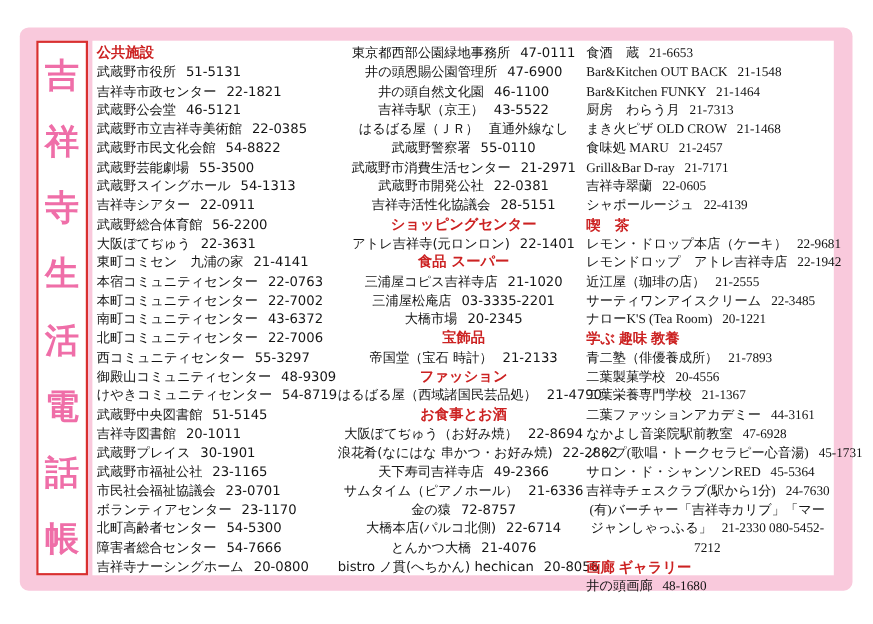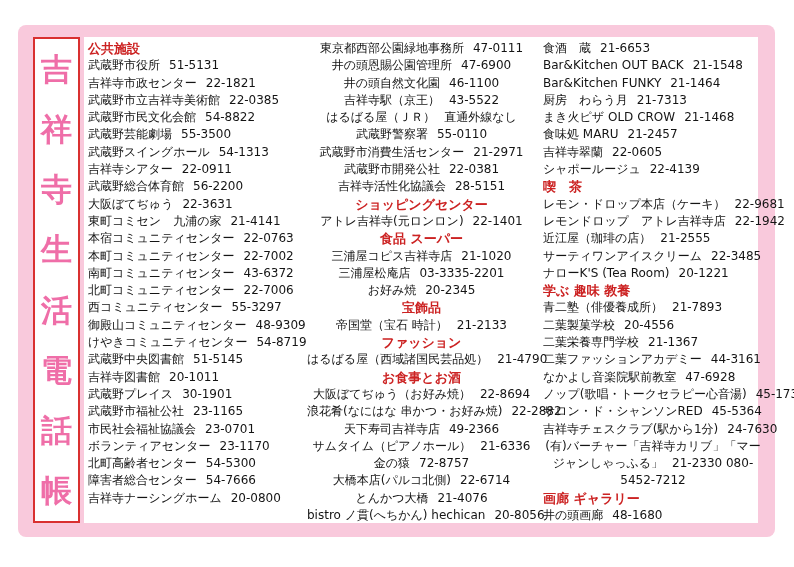--- a/index.html
+++ b/index.html
@@ -24,21 +24,21 @@
   }
   .title-char{
     color:#EF6EA8;font-weight:bold;font-size:31px;line-height:1;
   }
   .dir-col{
     position:absolute;top:3px;font-size:12px;line-height:17.3px;color:#141414;
     white-space:nowrap;
   }
   .col-0{left:4px;width:218px;}
   .col-1{left:223px;width:229px;text-align:center;}
-  .col-2{left:459px;width:220px;}
+  .col-2{left:449px;width:220px;font-family:Liberation Serif, serif;}
   .dir-header{color:#CC2222;font-weight:bold;font-size:13px;}
   .dir-entry .phone{margin-left:9px;}
   .dir-entry.wrap{white-space:normal;text-align:center;}
 </style>
 </head>
 <body>
 
 <div class="pink-frame"></div>
 
 <div class="title-box" id="title-box">
@@ -50,20 +50,21 @@
     <span class="title-char">電</span>
     <span class="title-char">話</span>
     <span class="title-char">帳</span>
   </div>
 
 <div class="content-area">
   <div class="dir-col col-0">
       <div class="dir-header">公共施設</div>
       <div class="dir-entry"><span>武蔵野市役所</span><span class="phone">51-5131</span></div>
       <div class="dir-entry"><span>吉祥寺市政センター</span><span class="phone">22-1821</span></div>
+      <div class="dir-entry"><span>武蔵野公会堂</span><span class="phone">46-5121</span></div>
       <div class="dir-entry"><span>武蔵野市立吉祥寺美術館</span><span class="phone">22-0385</span></div>
       <div class="dir-entry"><span>武蔵野市民文化会館</span><span class="phone">54-8822</span></div>
       <div class="dir-entry"><span>武蔵野芸能劇場</span><span class="phone">55-3500</span></div>
       <div class="dir-entry"><span>武蔵野スイングホール</span><span class="phone">54-1313</span></div>
       <div class="dir-entry"><span>吉祥寺シアター</span><span class="phone">22-0911</span></div>
       <div class="dir-entry"><span>武蔵野総合体育館</span><span class="phone">56-2200</span></div>
       <div class="dir-entry"><span>大阪ぼてぢゅう</span><span class="phone">22-3631</span></div>
       <div class="dir-entry"><span>東町コミセン　九浦の家</span><span class="phone">21-4141</span></div>
       <div class="dir-entry"><span>本宿コミュニティセンター</span><span class="phone">22-0763</span></div>
       <div class="dir-entry"><span>本町コミュニティセンター</span><span class="phone">22-7002</span></div>
@@ -90,21 +91,21 @@
       <div class="dir-entry"><span>はるばる屋（ＪＲ）</span><span class="phone">直通外線なし</span></div>
       <div class="dir-entry"><span>武蔵野警察署</span><span class="phone">55-0110</span></div>
       <div class="dir-entry"><span>武蔵野市消費生活センター</span><span class="phone">21-2971</span></div>
       <div class="dir-entry"><span>武蔵野市開発公社</span><span class="phone">22-0381</span></div>
       <div class="dir-entry"><span>吉祥寺活性化協議会</span><span class="phone">28-5151</span></div>
       <div class="dir-header">ショッピングセンター</div>
       <div class="dir-entry"><span>アトレ吉祥寺(元ロンロン)</span><span class="phone">22-1401</span></div>
       <div class="dir-header">食品 スーパー</div>
       <div class="dir-entry"><span>三浦屋コピス吉祥寺店</span><span class="phone">21-1020</span></div>
       <div class="dir-entry"><span>三浦屋松庵店</span><span class="phone">03-3335-2201</span></div>
-      <div class="dir-entry"><span>お好み焼</span><span class="phone">20-2345</span></div>
+      <div class="dir-entry"><span>大橋市場</span><span class="phone">20-2345</span></div>
       <div class="dir-header">宝飾品</div>
       <div class="dir-entry"><span>帝国堂（宝石 時計）</span><span class="phone">21-2133</span></div>
       <div class="dir-header">ファッション</div>
       <div class="dir-entry"><span>はるばる屋（西域諸国民芸品処）</span><span class="phone">21-4790</span></div>
       <div class="dir-header">お食事とお酒</div>
       <div class="dir-entry"><span>大阪ぼてぢゅう（お好み焼）</span><span class="phone">22-8694</span></div>
       <div class="dir-entry"><span>浪花肴(なにはな 串かつ・お好み焼)</span><span class="phone">22-2882</span></div>
       <div class="dir-entry"><span>天下寿司吉祥寺店</span><span class="phone">49-2366</span></div>
       <div class="dir-entry"><span>サムタイム（ピアノホール）</span><span class="phone">21-6336</span></div>
       <div class="dir-entry"><span>金の猿</span><span class="phone">72-8757</span></div>
@@ -112,20 +113,21 @@
       <div class="dir-entry"><span>とんかつ大橋</span><span class="phone">21-4076</span></div>
       <div class="dir-entry"><span>bistro ノ貫(へちかん) hechican</span><span class="phone">20-8056</span></div>
     </div>
   <div class="dir-col col-2">
       <div class="dir-entry"><span>食酒　蔵</span><span class="phone">21-6653</span></div>
       <div class="dir-entry"><span>Bar&amp;Kitchen OUT BACK</span><span class="phone">21-1548</span></div>
       <div class="dir-entry"><span>Bar&amp;Kitchen FUNKY</span><span class="phone">21-1464</span></div>
       <div class="dir-entry"><span>厨房　わらう月</span><span class="phone">21-7313</span></div>
       <div class="dir-entry"><span>まき火ピザ OLD CROW</span><span class="phone">21-1468</span></div>
       <div class="dir-entry"><span>食味処 MARU</span><span class="phone">21-2457</span></div>
+      <div class="dir-entry"><span>Grill&amp;Bar D-ray</span><span class="phone">21-7171</span></div>
       <div class="dir-entry"><span>吉祥寺翠蘭</span><span class="phone">22-0605</span></div>
       <div class="dir-entry"><span>シャポールージュ</span><span class="phone">22-4139</span></div>
       <div class="dir-header">喫　茶</div>
       <div class="dir-entry"><span>レモン・ドロップ本店（ケーキ）</span><span class="phone">22-9681</span></div>
       <div class="dir-entry"><span>レモンドロップ　アトレ吉祥寺店</span><span class="phone">22-1942</span></div>
       <div class="dir-entry"><span>近江屋（珈琲の店）</span><span class="phone">21-2555</span></div>
       <div class="dir-entry"><span>サーティワンアイスクリーム</span><span class="phone">22-3485</span></div>
       <div class="dir-entry"><span>ナローK'S (Tea Room)</span><span class="phone">20-1221</span></div>
       <div class="dir-header">学ぶ 趣味 教養</div>
       <div class="dir-entry"><span>青二塾（俳優養成所）</span><span class="phone">21-7893</span></div>

